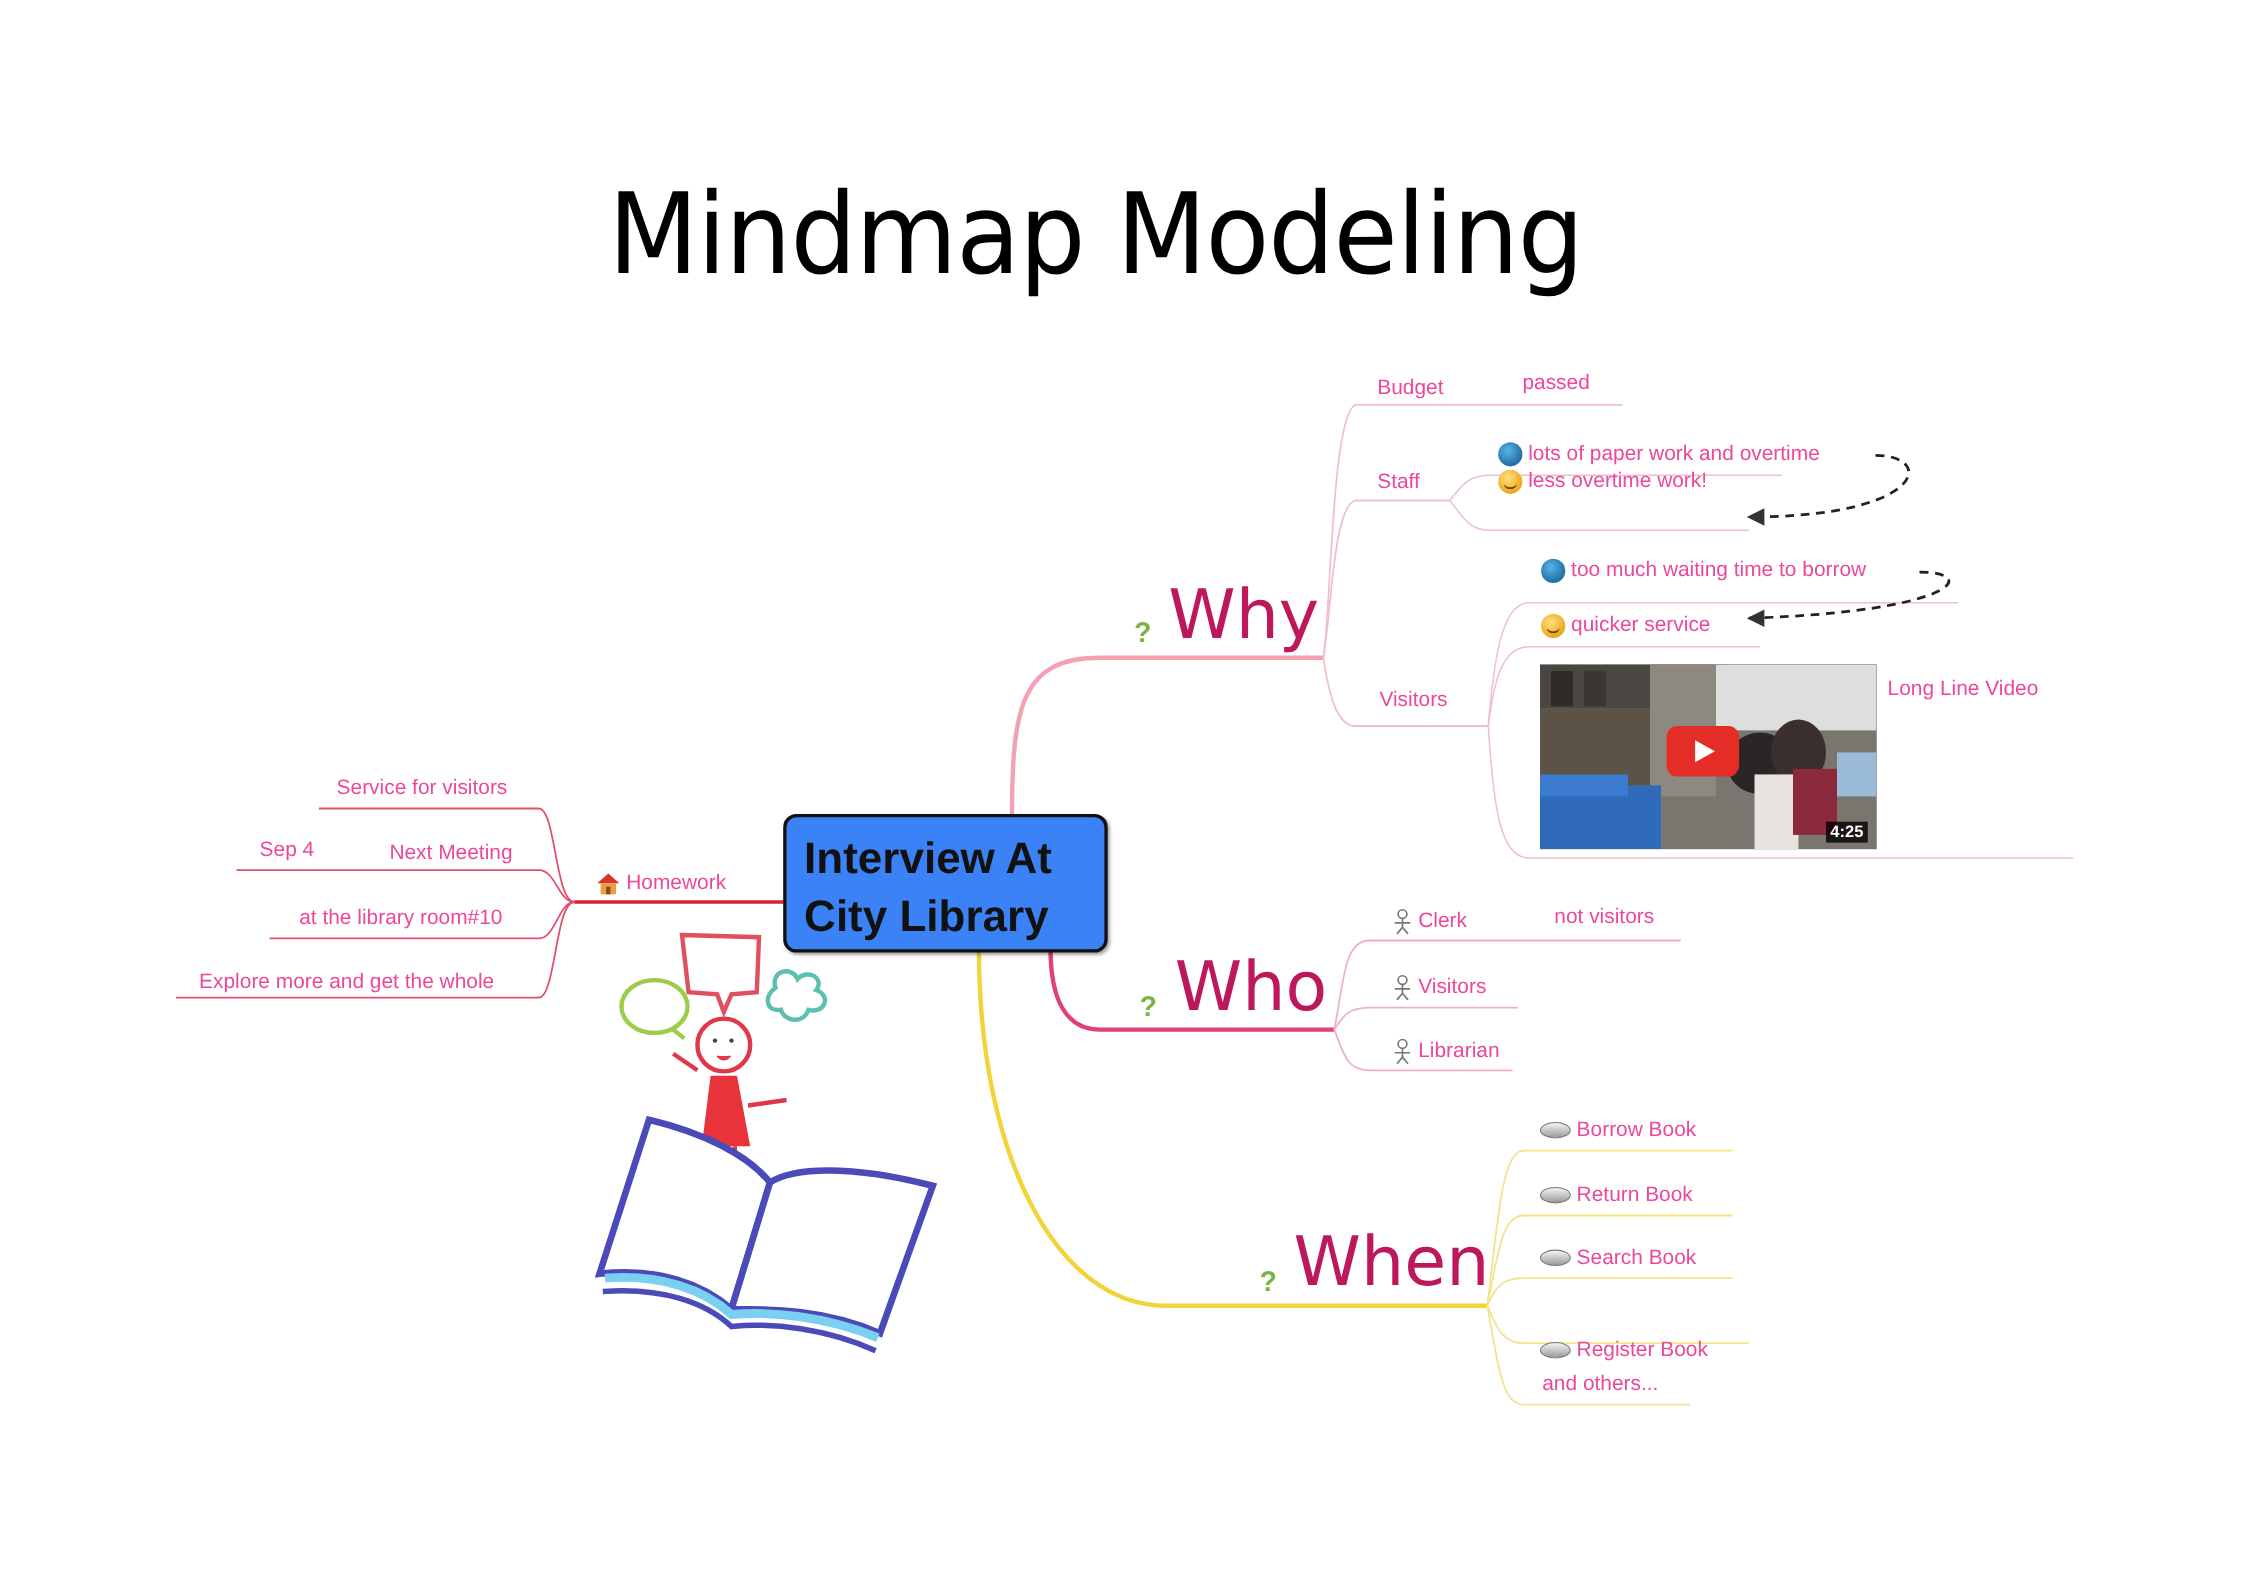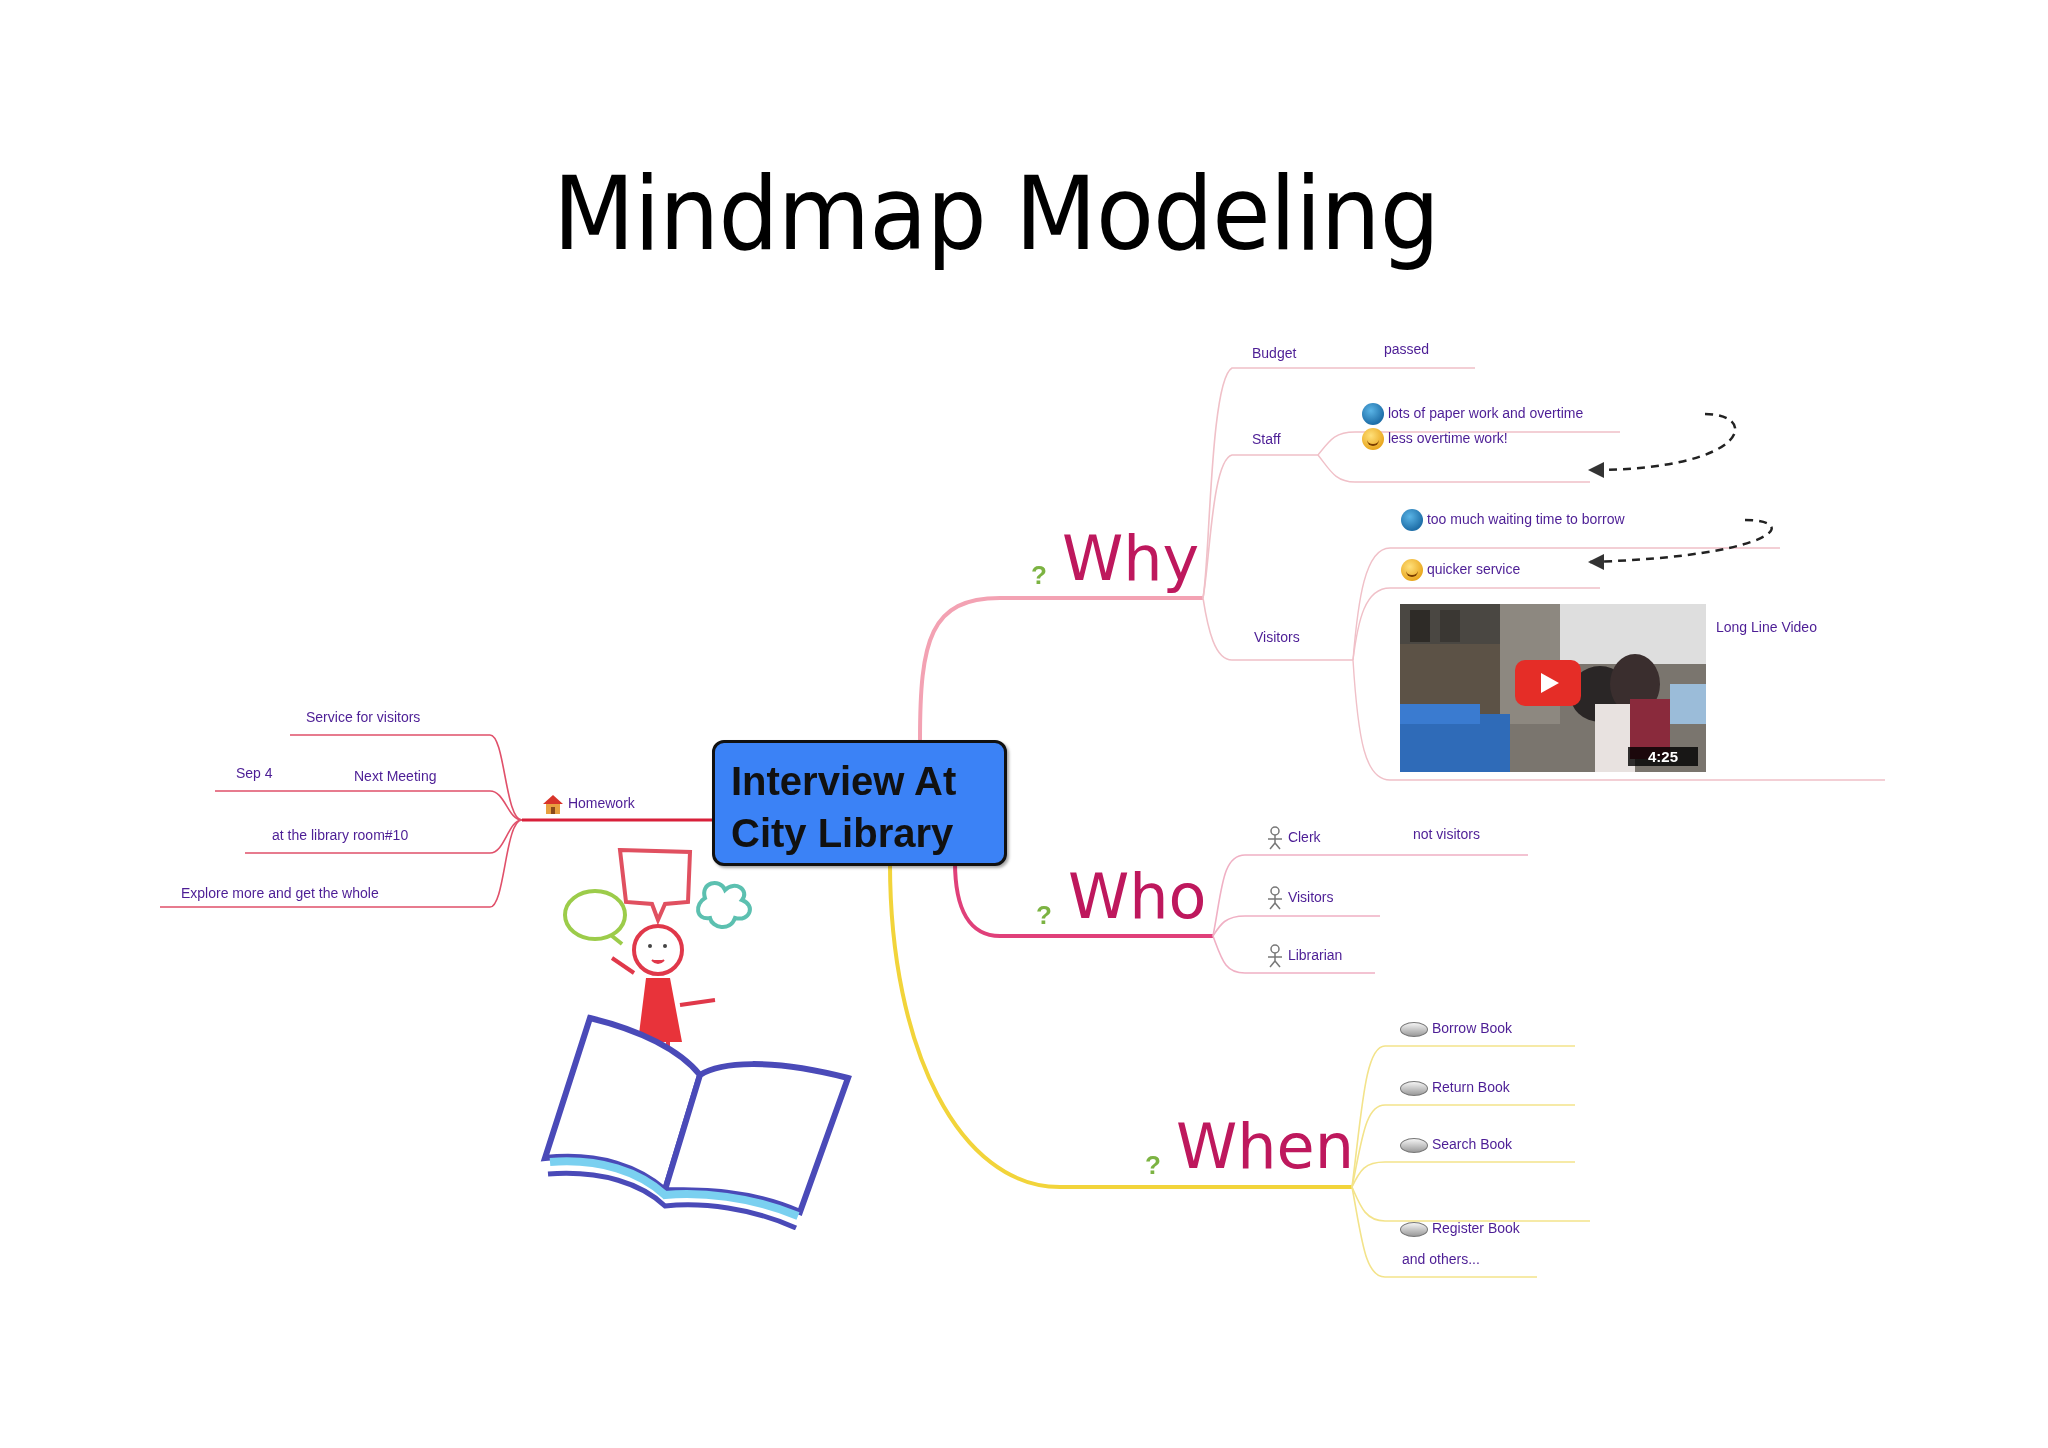--- a/index.html
+++ b/index.html
@@ -1,32 +1,32 @@
 <!DOCTYPE html>
 <html><head>
 <meta charset="utf-8">
 <style>
   html, body { margin: 0; padding: 0; background: #ffffff; }
   body { width: 2048px; height: 1448px; position: relative; overflow: hidden; font-family: "DejaVu Sans", sans-serif; }
   .abs { position: absolute; white-space: nowrap; }
   #slide-title { left: 553px; top: 158px; font-size: 102px; font-family: "DejaVu Sans", sans-serif; color: #000; letter-spacing: -1px; transform: scaleX(0.93); transform-origin: left top; line-height: 1.1; }
   svg#links { position: absolute; left: 0; top: 0; }
-  .node-small { font-family: "Liberation Sans", sans-serif; font-size: 14px; color: #4c1d95; line-height: 22px; }
+  .node-small { font-family: "Liberation Sans", sans-serif; font-size: 19px; color: #ec4899; line-height: 22px; }
   .node-big { font-family: "DejaVu Sans", sans-serif; font-size: 62px; color: #be185d; line-height: 1; }
   .qmark { font-family: "Liberation Sans", sans-serif; font-weight: bold; font-size: 26px; color: #7cb342; }
   #central { left: 712px; top: 740px; width: 289px; height: 120px; border: 3px solid #111; border-radius: 12px; background: #3b82f6; box-shadow: 2px 2px 3px rgba(0,0,0,0.35); }
   #central-text { position: absolute; left: 16px; top: 12px; font-family: "Liberation Sans", sans-serif; font-weight: bold; font-size: 40px; line-height: 52px; color: #111; }
   .globe { display: inline-block; width: 22px; height: 22px; border-radius: 50%; background: radial-gradient(circle at 40% 35%, #5ab4e6, #1f6fa8 70%); vertical-align: middle; }
   .smiley { display: inline-block; width: 22px; height: 22px; border-radius: 50%; background: radial-gradient(circle at 40% 35%, #ffe07a, #e8a51c 75%); vertical-align: middle; position: relative; }
   .smiley::after { content: ""; position: absolute; left: 5px; top: 12px; width: 12px; height: 4px; border-bottom: 2px solid #7a3d00; border-radius: 0 0 6px 6px; }
   .disc { display: inline-block; width: 26px; height: 13px; border-radius: 50%; background: linear-gradient(#f4f4f4, #9a9a9a); border: 1px solid #777; vertical-align: middle; }
   .person { display: inline-block; width: 18px; height: 24px; vertical-align: middle; }
   .house { display: inline-block; width: 22px; height: 22px; vertical-align: middle; }
   #video { left: 1400px; top: 604px; width: 306px; height: 168px; overflow: hidden; background: #6a6a6a; }
-  #video-duration { position: absolute; right: 8px; bottom: 6px; background: rgba(0,0,0,0.8); color: #fff; font-family: "Liberation Sans", sans-serif; font-weight: bold; font-size: 15px; padding: 1px 20px; }
+  #video-duration { position: absolute; right: 8px; bottom: 6px; background: rgba(0,0,0,0.8); color: #fff; font-family: "Liberation Sans", sans-serif; font-weight: bold; font-size: 15px; padding: 1px 4px; }
   #play-button { position: absolute; left: 115px; top: 56px; width: 66px; height: 46px; border-radius: 10px; background: #e52d27; }
   #play-button::after { content: ""; position: absolute; left: 26px; top: 13px; border-left: 18px solid #fff; border-top: 10px solid transparent; border-bottom: 10px solid transparent; }
 </style>
 </head>
 <body>
 
 <svg id="links" width="2048" height="1448">
 
   <path d="M712 820 L522 820" stroke="#d8203a" stroke-width="3" fill="none"></path>
   <path d="M522 820 C505 820 505 735 490 735 L290 735" stroke="#e0506a" stroke-width="1.6" fill="none"></path>

